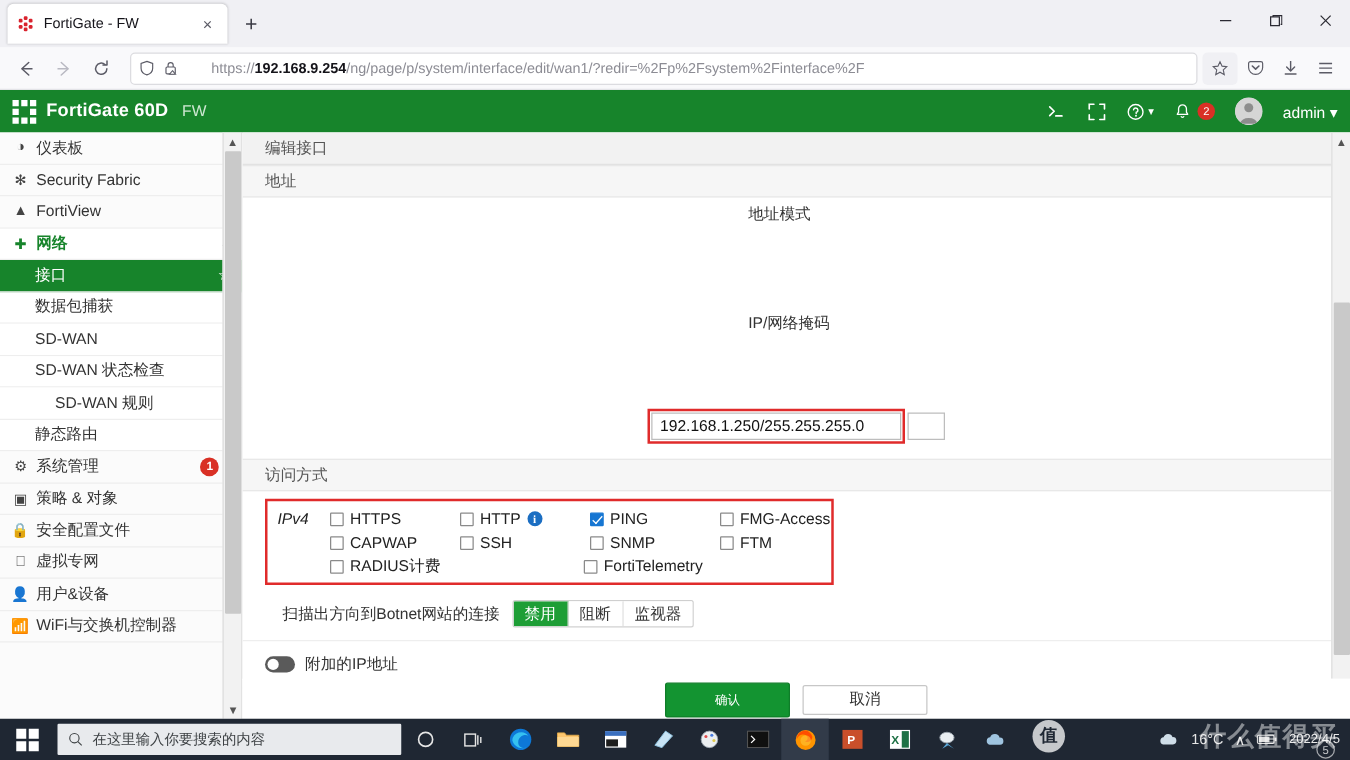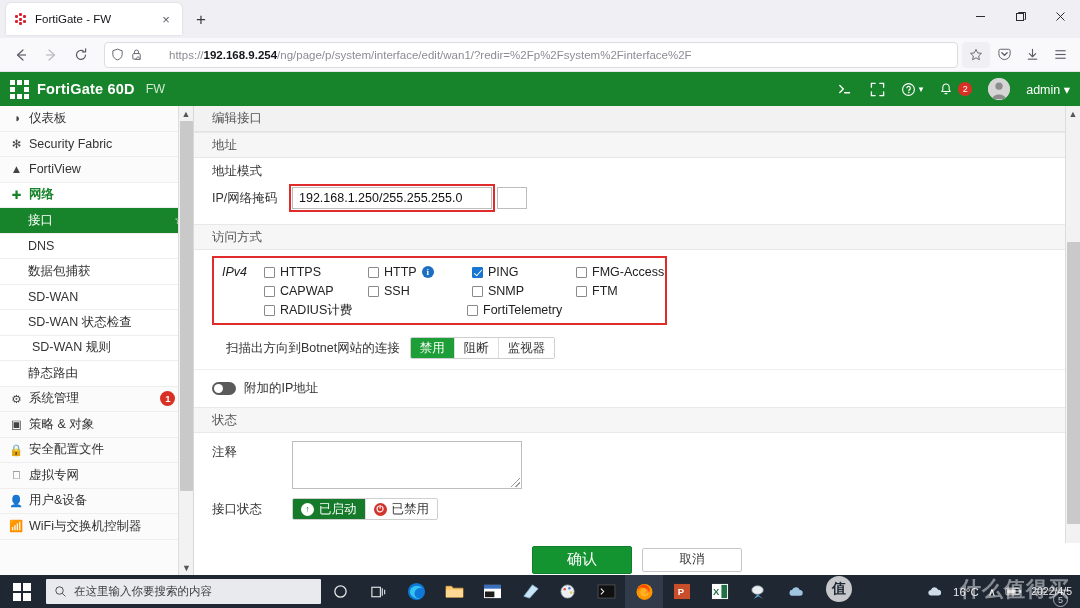--- a/index.html
+++ b/index.html
@@ -123,21 +123,21 @@
   .c-inner { position:absolute; left:0; top:0; width:871px; height:469px; }
   .sec-title {
     height:26px; display:flex; align-items:center; padding-left:18px;
     font-size:12.5px; color:#555; background:#f2f2f2; border-bottom:1px solid #e2e2e2;
   }
   .sec-sub {
     height:26px; display:flex; align-items:center; padding-left:18px;
     font-size:12.5px; color:#555; background:#f6f6f6; border-top:1px solid #e8e8e8;
     border-bottom:1px solid #e8e8e8;
   }
-  .frow { display:flex; align-items:center; padding:5px 0 5px 18px; }
+  .frow { display:flex; align-items:center; padding:5px 0 5px 18px;flex-direction:column; }
   .flabel { width:80px; flex:0 0 80px; font-size:12.5px; color:#333; }
   .seg { display:flex; border:1px solid #cfcfcf; border-radius:2px; overflow:hidden; height:22px; }
   .seg div {
     padding:0 9px; font-size:12.5px; color:#333; display:flex; align-items:center;
     background:#fff; border-right:1px solid #dcdcdc;
   }
   .seg div:last-child { border-right:none; }
   .seg div.on { background:#1e9e36; color:#fff; }
   .hl-box { outline:2px solid #e02b2b; outline-offset:1px; }
   .txtinput {
@@ -206,21 +206,21 @@
           justify-content:center; font-size:9px; color:#fff; font-weight:bold; }
   .cdot.up { background:#fff; color:#157b2a; }
   .cdot.down { background:#d0342c; color:#fff; }
 
   .footer-btns {
     position:absolute; left:194px; top:543px; width:886px; height:32px;
     background:#fff; display:flex; align-items:center; justify-content:center; gap:10px;
     border-top:1px solid #fff;
   }
   .btn-primary {
-    width:100px; height:28px; background:#139431; color:#fff; font-size:15px;
+    width:100px; height:28px; background:#139431; color:#fff; font-size:10px;
     display:flex; align-items:center; justify-content:center; border:1px solid #0f7d29;
     border-radius:2px;
   }
   .btn-secondary {
     width:100px; height:24px; background:#fff; color:#333; font-size:12.5px;
     display:flex; align-items:center; justify-content:center; border:1px solid #c7c7c7;
     border-radius:2px;
   }
   .c-scroll {
     position:absolute; right:0; top:0; width:15px; height:469px; background:#f2f2f2;
@@ -445,33 +445,30 @@
     <div class="nav-item group-open">
       <span class="ic">✚</span>
       <span class="lbl">网络</span>
       <span class="chev">⌄</span>
     </div>
     <div class="nav-item sub active">
       <span class="lbl" style="margin-left:0">接口</span>
       <span class="star">☆</span>
     </div>
     <div class="nav-item sub">
-      <span class="lbl" style="margin-left:0">DNS</span>
-    </div>
-    <div class="nav-item sub">
       <span class="lbl" style="margin-left:0">数据包捕获</span>
     </div>
     <div class="nav-item sub">
       <span class="lbl" style="margin-left:0">SD-WAN</span>
     </div>
     <div class="nav-item sub">
       <span class="lbl" style="margin-left:0">SD-WAN 状态检查</span>
     </div>
     <div class="nav-item sub">
-      <span class="lbl" style="margin-left:4px">SD-WAN 规则</span>
+      <span class="lbl" style="margin-left:16px">SD-WAN 规则</span>
     </div>
     <div class="nav-item sub">
       <span class="lbl" style="margin-left:0">静态路由</span>
     </div>
     <div class="nav-item">
       <span class="ic">⚙</span>
       <span class="lbl">系统管理</span>
       <span class="badge-count">1</span>
       <span class="chev">›</span>
     </div>

